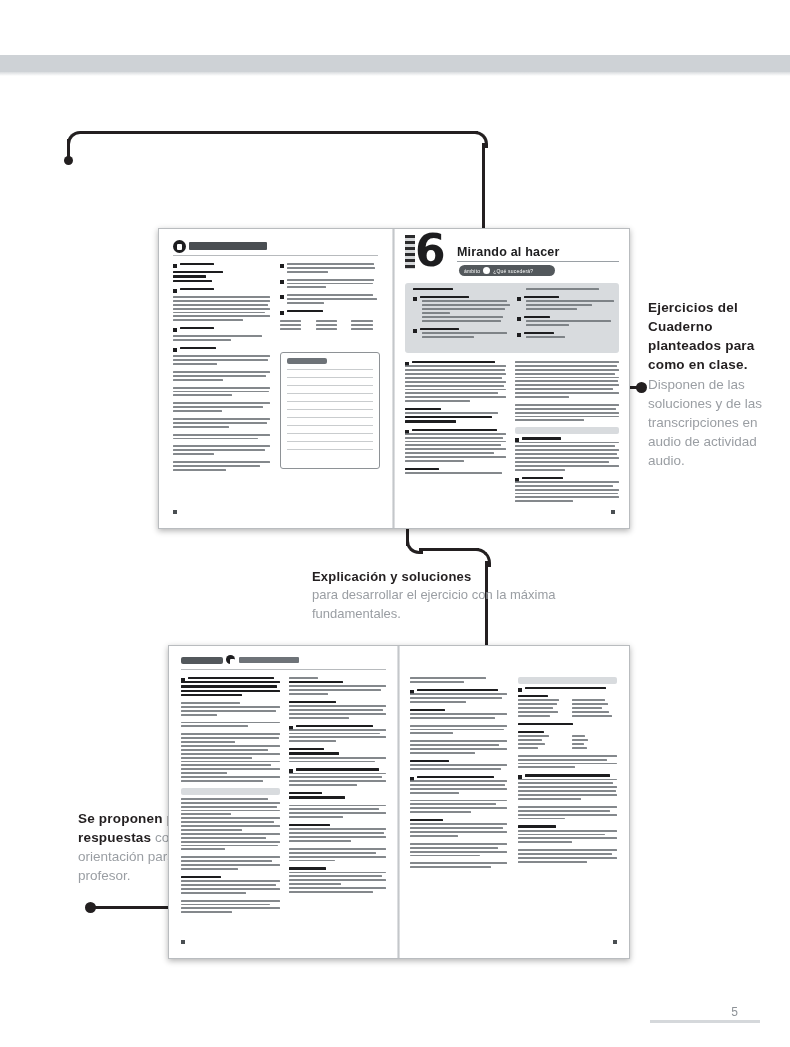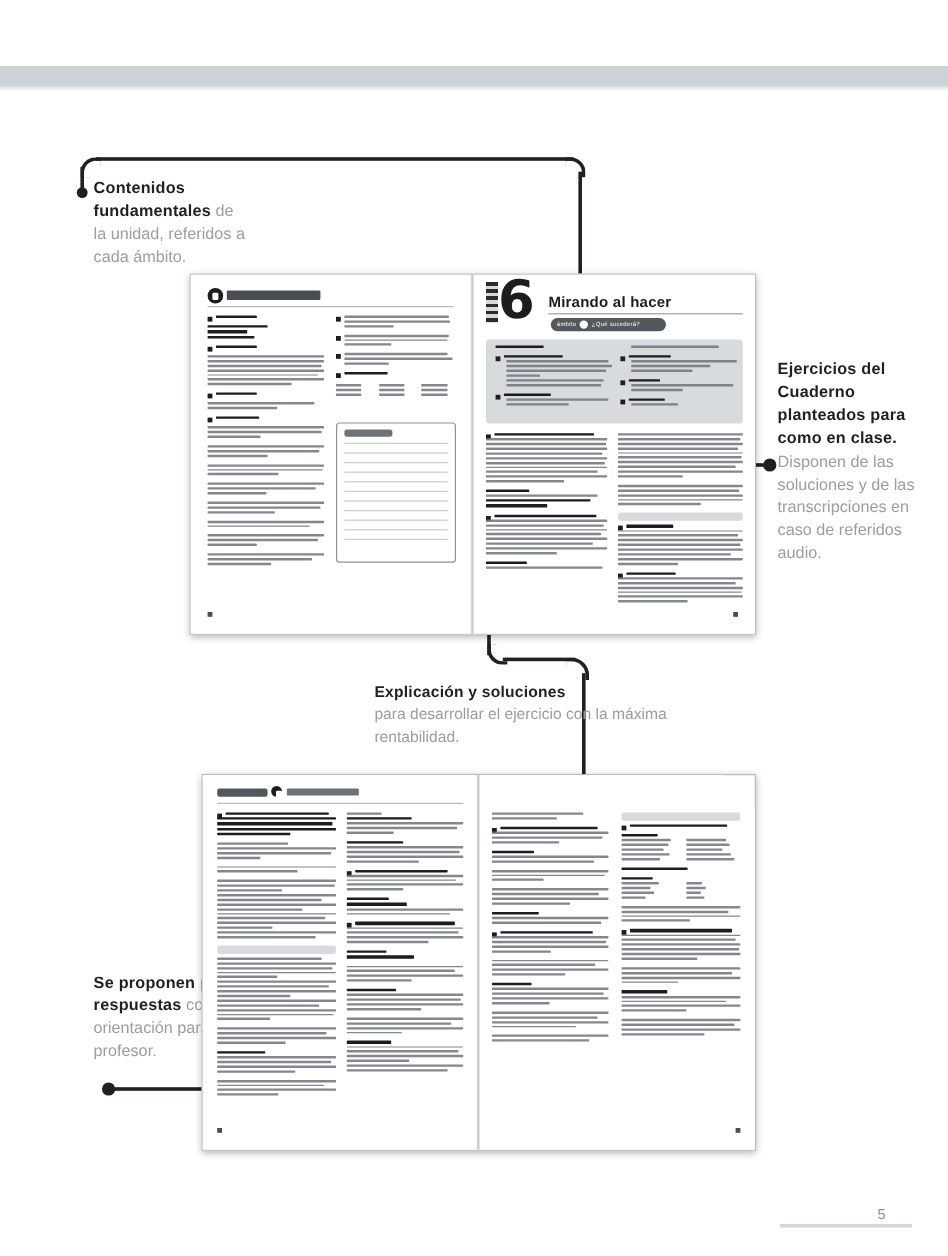--- a/index.html
+++ b/index.html
@@ -122,32 +122,28 @@
   <div class="corner" style="left:406px;top:537px;width:14px;height:14px;border-right:none;border-top:none;border-bottom-left-radius:13px;"></div>
   <div class="stroke" style="left:419px;top:548px;width:60px;height:3px;"></div>
   <div class="corner" style="left:472px;top:548px;width:16px;height:16px;border-left:none;border-bottom:none;border-top-right-radius:15px;"></div>
   <div class="stroke" style="left:485px;top:561px;width:3px;height:231px;"></div>
   <div class="ann-dot" style="left:482px;top:785px;width:11px;height:11px;"></div>
 
   <div class="ann-dot" style="left:85px;top:902px;width:11px;height:11px;"></div>
   <div class="stroke" style="left:90px;top:906px;width:93px;height:3px;"></div>
   <div class="ann-dot" style="left:176px;top:902px;width:11px;height:11px;"></div>
 
-  <div class="ann" id="ann-contenidos">
-    <b>Contenidos fundamentales</b>
-    <span class="dim">de la unidad, referidos a cada ámbito.</span>
-  </div>
 
   <div class="ann" id="ann-ejercicios">
-    <b>Ejercicios del Cuaderno planteados para como en clase.</b><span class="dim"> Disponen de las soluciones y de las transcripciones en caso de referidos audio.</span>
+    <b>Ejercicios del Cuaderno planteados para como en clase.</b><span class="dim"> Disponen de las soluciones y de las transcripciones en audio de actividad audio.</span>
   </div>
 
   <div class="ann" id="ann-explicacion">
     <b>Explicación y soluciones</b><br>
-    <span class="dim">para desarrollar el ejercicio con la máxima rentabilidad.</span>
+    <span class="dim">para desarrollar el ejercicio con la máxima fundamentales.</span>
   </div>
 
   <div class="ann" id="ann-respuestas">
     <b>Se proponen posibles respuestas</b>
     <span class="dim">como orientación para el profesor.</span>
   </div>
 
   <div class="spread" id="spread-top">
     <div class="gutter"></div>
 

